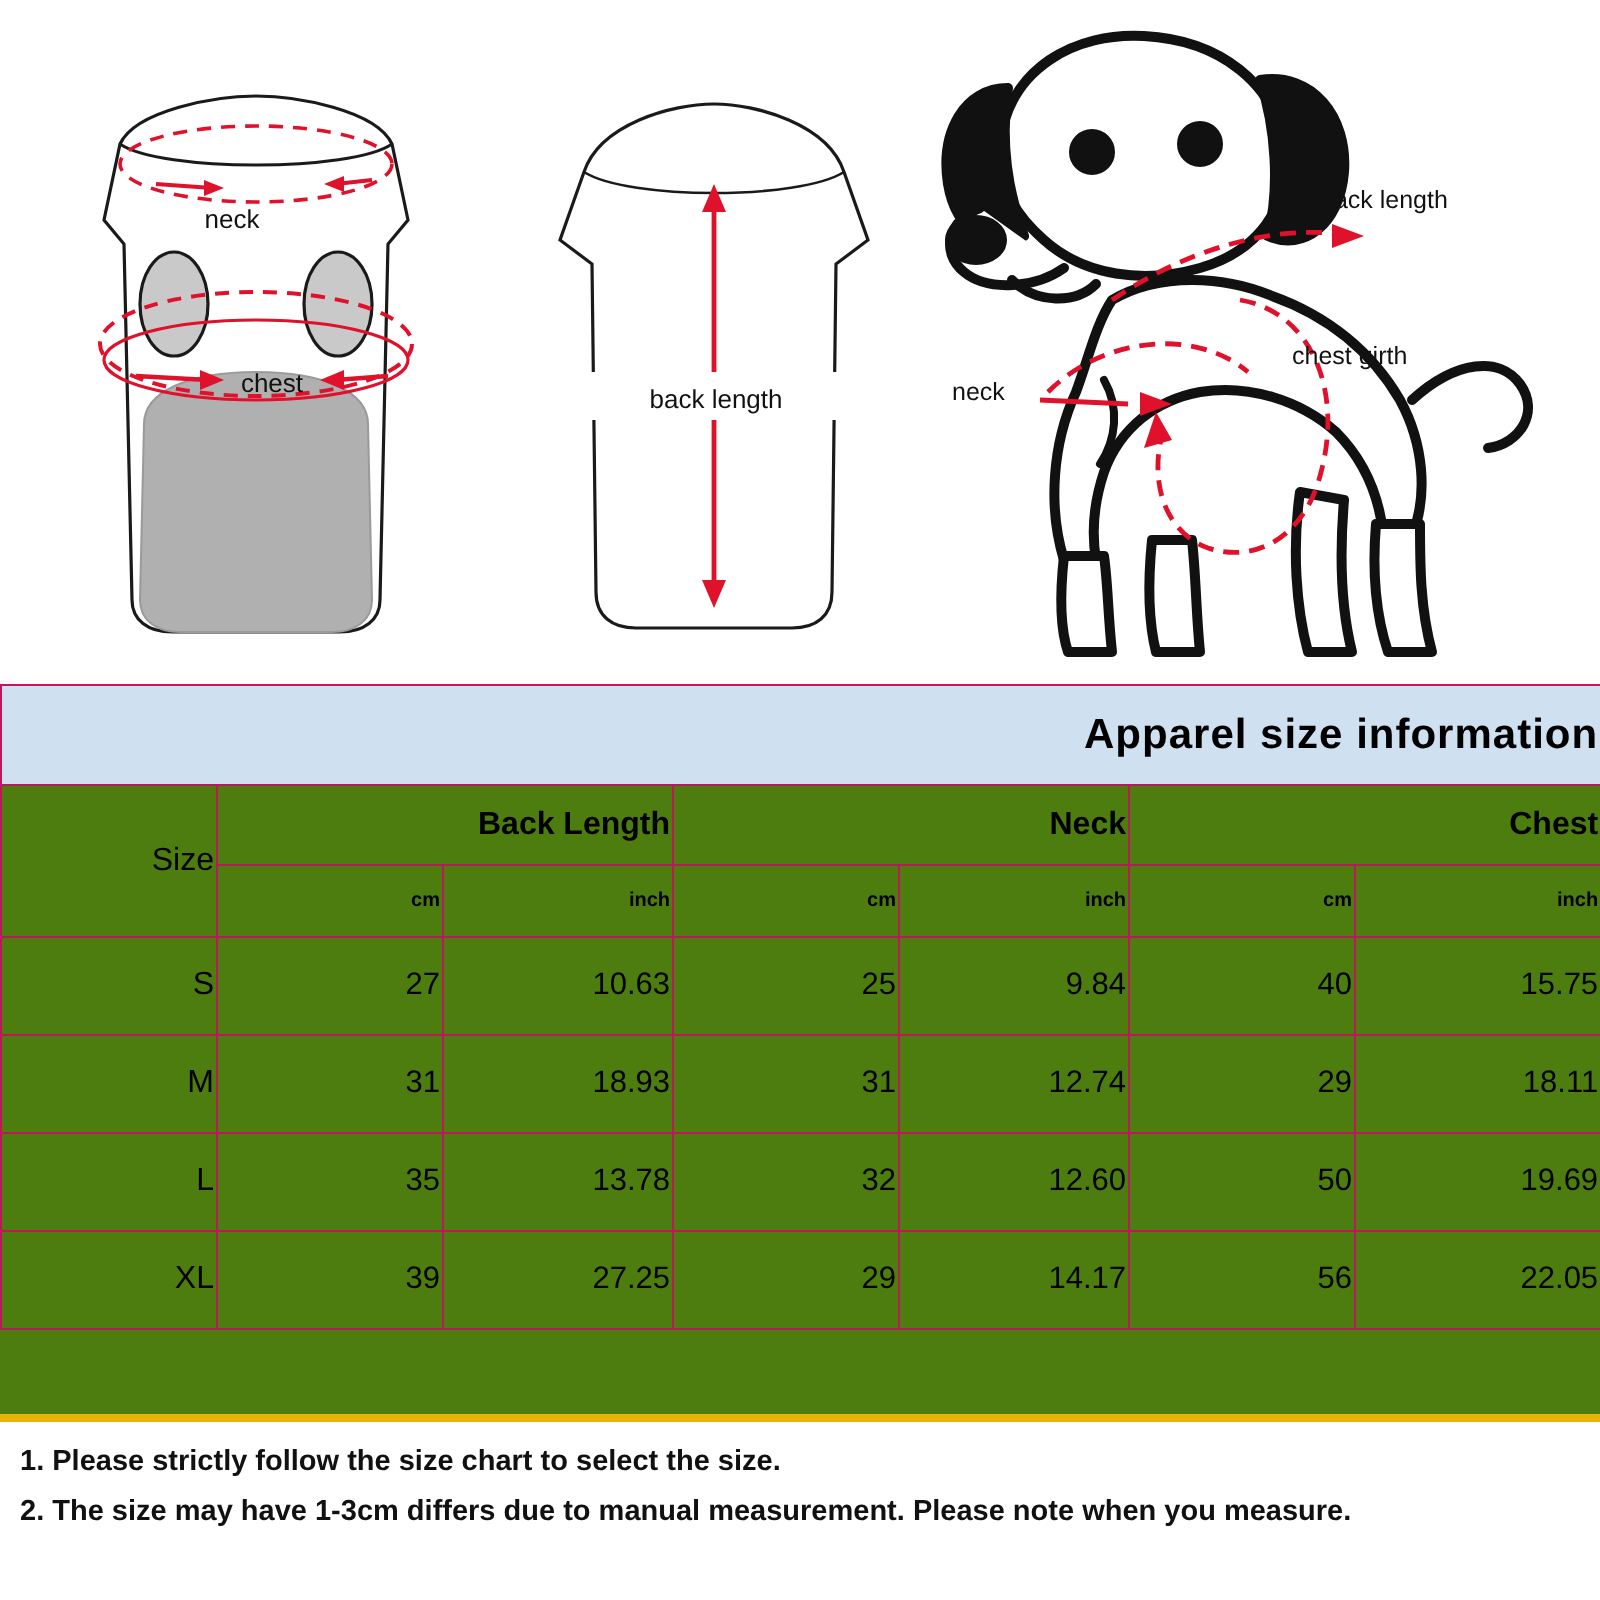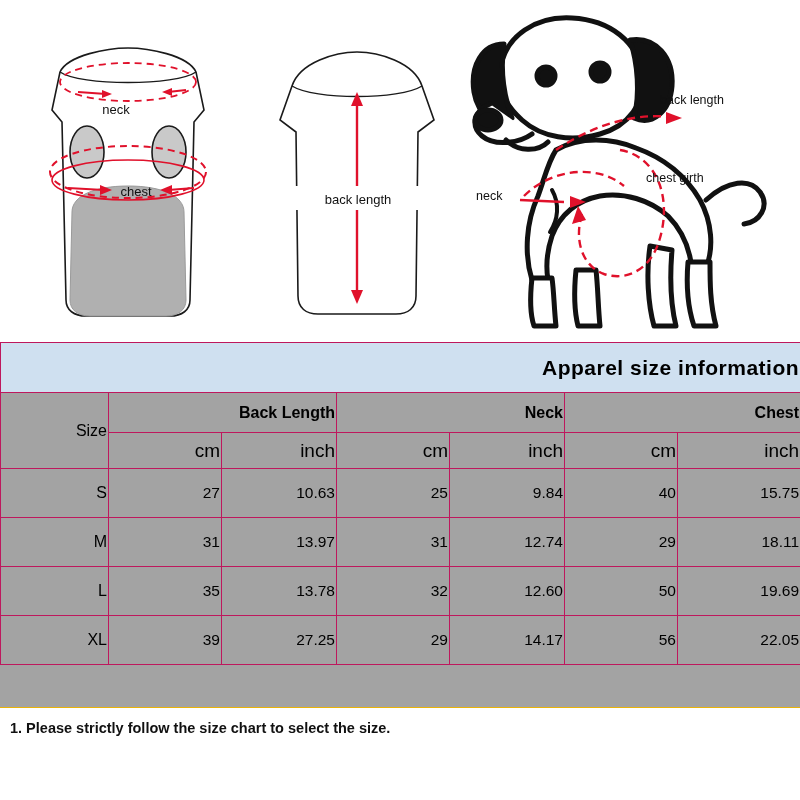--- a/index.html
+++ b/index.html
@@ -8,21 +8,21 @@
     padding: 0;
     width: 800px;
     height: 800px;
     background: #ffffff;
     font-family: "Liberation Sans", sans-serif;
   }
   #page {
     position: relative;
     width: 800px;
     height: 800px;
-    background: #a3a3a3;
+    background: #4d7c0f;
     overflow: hidden;
   }
 
   
   #illustrations {
     position: relative;
     width: 800px;
     height: 342px;
     background: #fff;
   }
@@ -67,40 +67,40 @@
     font-weight: bold;
     letter-spacing: .5px;
   }
   .group-row td {
     height: 40px;
     font-size: 16px;
     font-weight: bold;
   }
   .unit-row td {
     height: 36px;
-    font-size: 19px;
-    font-weight: normal;
+    font-size: 10px;
+    font-weight: bold;
   }
   .data-row td {
     height: 49px;
     font-size: 15.5px;
     font-weight: normal;
   }
   td.size-col { font-size: 16px; font-weight: normal; }
 
   
   #notes {
     position: absolute;
     left: 0;
     top: 707px;
     width: 800px;
     height: 93px;
     padding: 8px 10px 0 10px;
     background: #fff;
-    border-top: 1px solid #eab308;
+    border-top: 4px solid #eab308;
   }
   .note-line {
     font-family: "Liberation Sans", sans-serif;
     font-size: 14.5px;
     color: #111;
     line-height: 1.75;
     font-weight: 600;
   }
 </style>
 </head>
@@ -243,21 +243,21 @@
         <td>27</td>
         <td>10.63</td>
         <td>25</td>
         <td>9.84</td>
         <td>40</td>
         <td>15.75</td>
       </tr>
       <tr class="data-row">
         <td class="size-col">M</td>
         <td>31</td>
-        <td>13.97</td>
+        <td>18.93</td>
         <td>31</td>
         <td>12.74</td>
         <td>29</td>
         <td>18.11</td>
       </tr>
       <tr class="data-row">
         <td class="size-col">L</td>
         <td>35</td>
         <td>13.78</td>
         <td>32</td>
@@ -272,15 +272,16 @@
         <td>29</td>
         <td>14.17</td>
         <td>56</td>
         <td>22.05</td>
       </tr>
     </tbody>
   </table>
 
   <div id="notes">
     <div class="note-line">1. Please strictly follow the size chart  to select the size.</div>
+    <div class="note-line">2. The size may have 1-3cm differs due to manual measurement. Please note when you measure.</div>
   </div>
 
 </div>
 
 </body></html>

